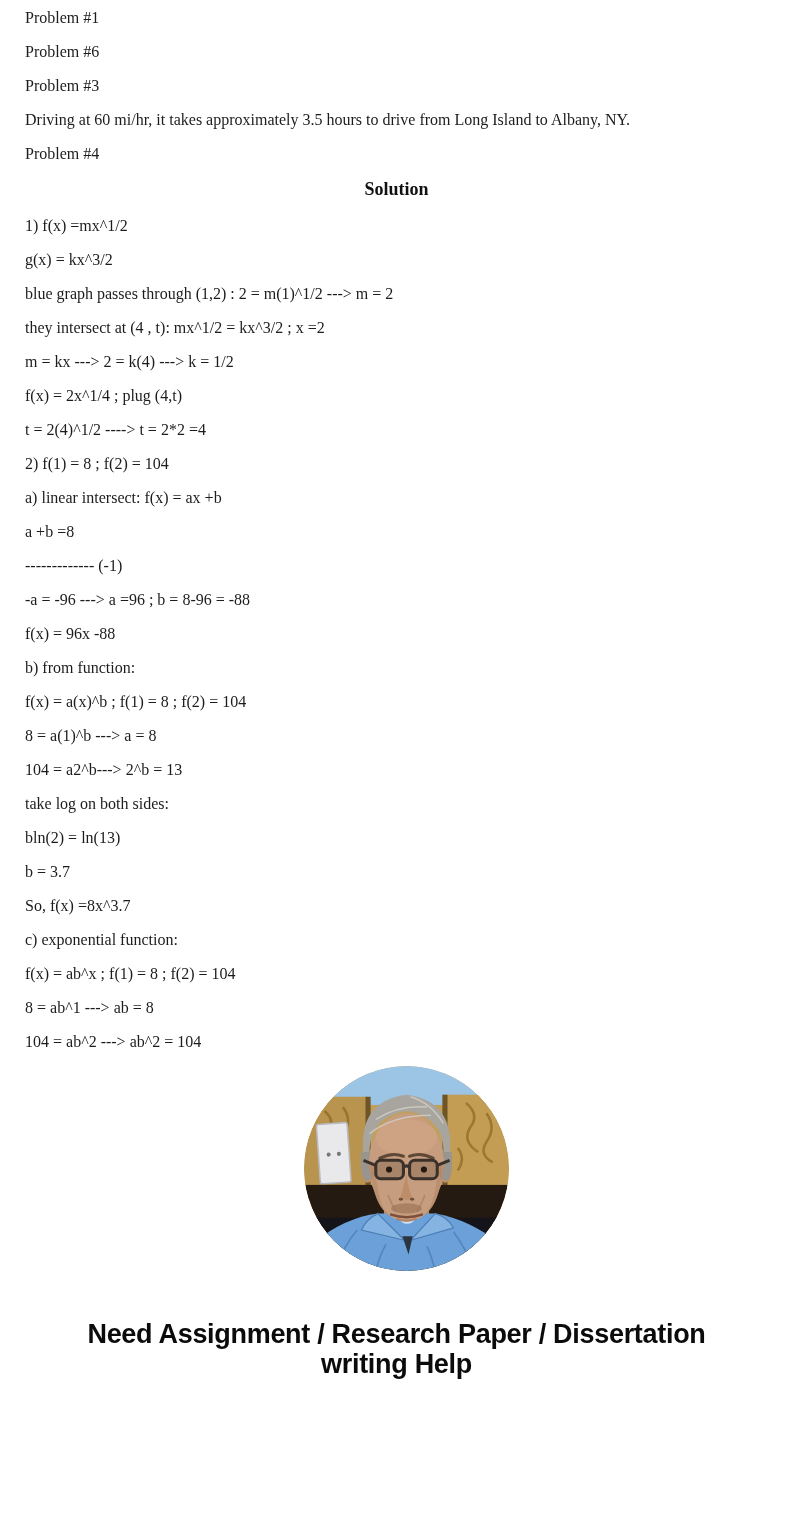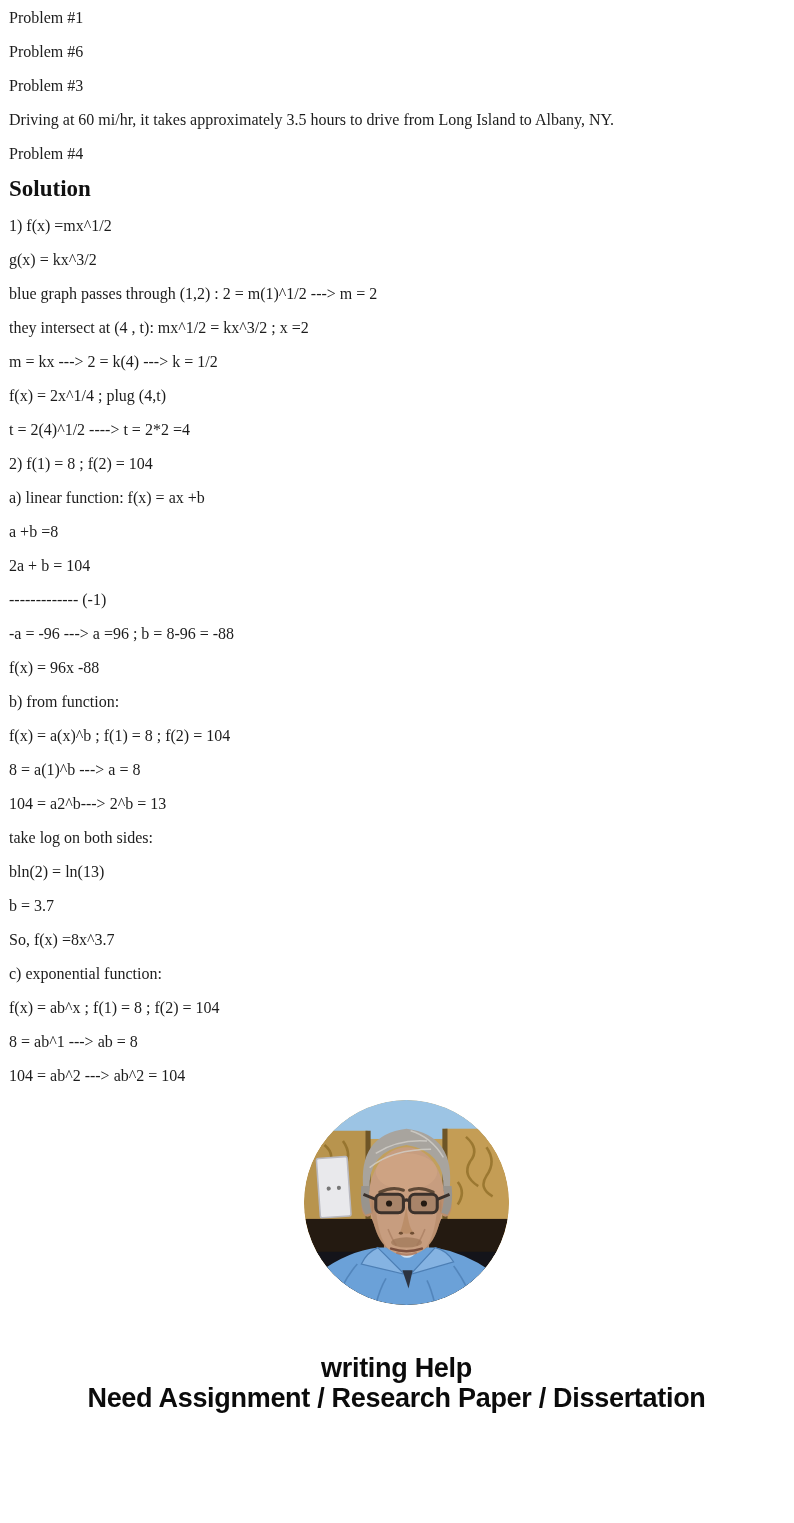--- a/index.html
+++ b/index.html
@@ -10,32 +10,33 @@
   body {
     width: 794px;
     min-height: 1523px;
     font-family: "Liberation Serif", serif;
     color: #1c1c1c;
   }
   .doc {
     padding: 8px 10px 0 9px;
   }
   .doc p.line {
-    margin: 0 0 14px 0;
+    margin: 0 0 14px 16px;
     font-size: 16px;
     line-height: 20px;
     white-space: pre-wrap;
   }
   h2.solution-heading {
     font-family: "Liberation Serif", serif;
-    font-size: 23px;
+    font-size: 18px;
     line-height: 22px;
     font-weight: bold;
     margin: 4px 0 16px 0;
     color: #111111;
+    text-align: center;
   }
   .avatar-wrap {
     margin-top: 12px;
     width: 794px;
     display: flex;
     justify-content: center;
   }
   .avatar-wrap svg {
     display: block;
     border-radius: 50%;
@@ -83,25 +84,24 @@
       <p class="line">they intersect at (4 , t): mx^1/2 = kx^3/2 ; x =2</p>
 
       <p class="line">m = kx ---&gt; 2 = k(4) ---&gt; k = 1/2</p>
 
       <p class="line">f(x) = 2x^1/4 ; plug (4,t)</p>
 
       <p class="line">t = 2(4)^1/2 ----&gt; t = 2*2 =4</p>
 
       <p class="line">2) f(1) = 8 ; f(2) = 104</p>
 
-      <p class="line">a) linear function: f(x) = ax +b</p>
+      <p class="line">a) linear intersect: f(x) = ax +b</p>
 
       <p class="line">a +b =8</p>
 
-      <p class="line">2a + b = 104</p>
 
       <p class="line">------------- (-1)</p>
 
       <p class="line">-a = -96 ---&gt; a =96 ; b = 8-96 = -88</p>
 
       <p class="line">f(x) = 96x -88</p>
 
       <p class="line">b) from function:</p>
 
       <p class="line">f(x) = a(x)^b ; f(1) = 8 ; f(2) = 104</p>
@@ -220,17 +220,17 @@
           <path d="M85,145 Q100,150 115,145" stroke="#7c4f3d" stroke-width="2.5" fill="none" stroke-linecap="round"></path>
           <path d="M90,149 Q100,153 110,149" stroke="#a3705a" stroke-width="2" fill="none" opacity="0.6"></path>
           <path d="M82,126 Q86,136 90,142" stroke="#a1765a" stroke-width="1.5" fill="none" opacity="0.6"></path>
           <path d="M118,126 Q114,136 110,142" stroke="#a1765a" stroke-width="1.5" fill="none" opacity="0.6"></path>
         </g>
       </g>
     </svg>
   </div>
 
   <div class="footer">
+    <div>Need Assignment / Research Paper / Dissertation</div>
     <div>writing Help</div>
-    <div>Need Assignment / Research Paper / Dissertation</div>
   </div>
 
 </div>
 
 </body></html>

